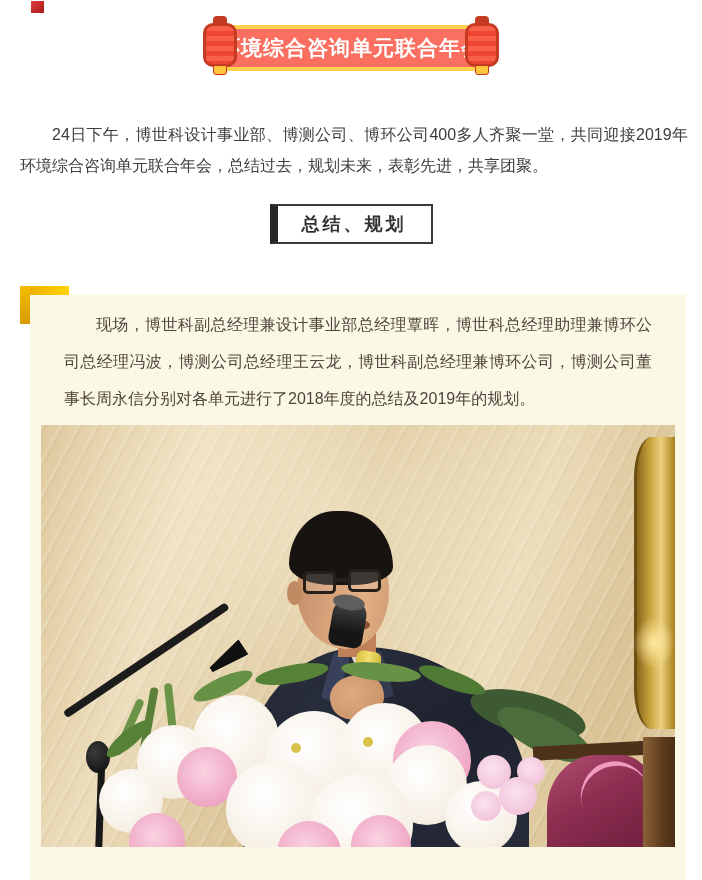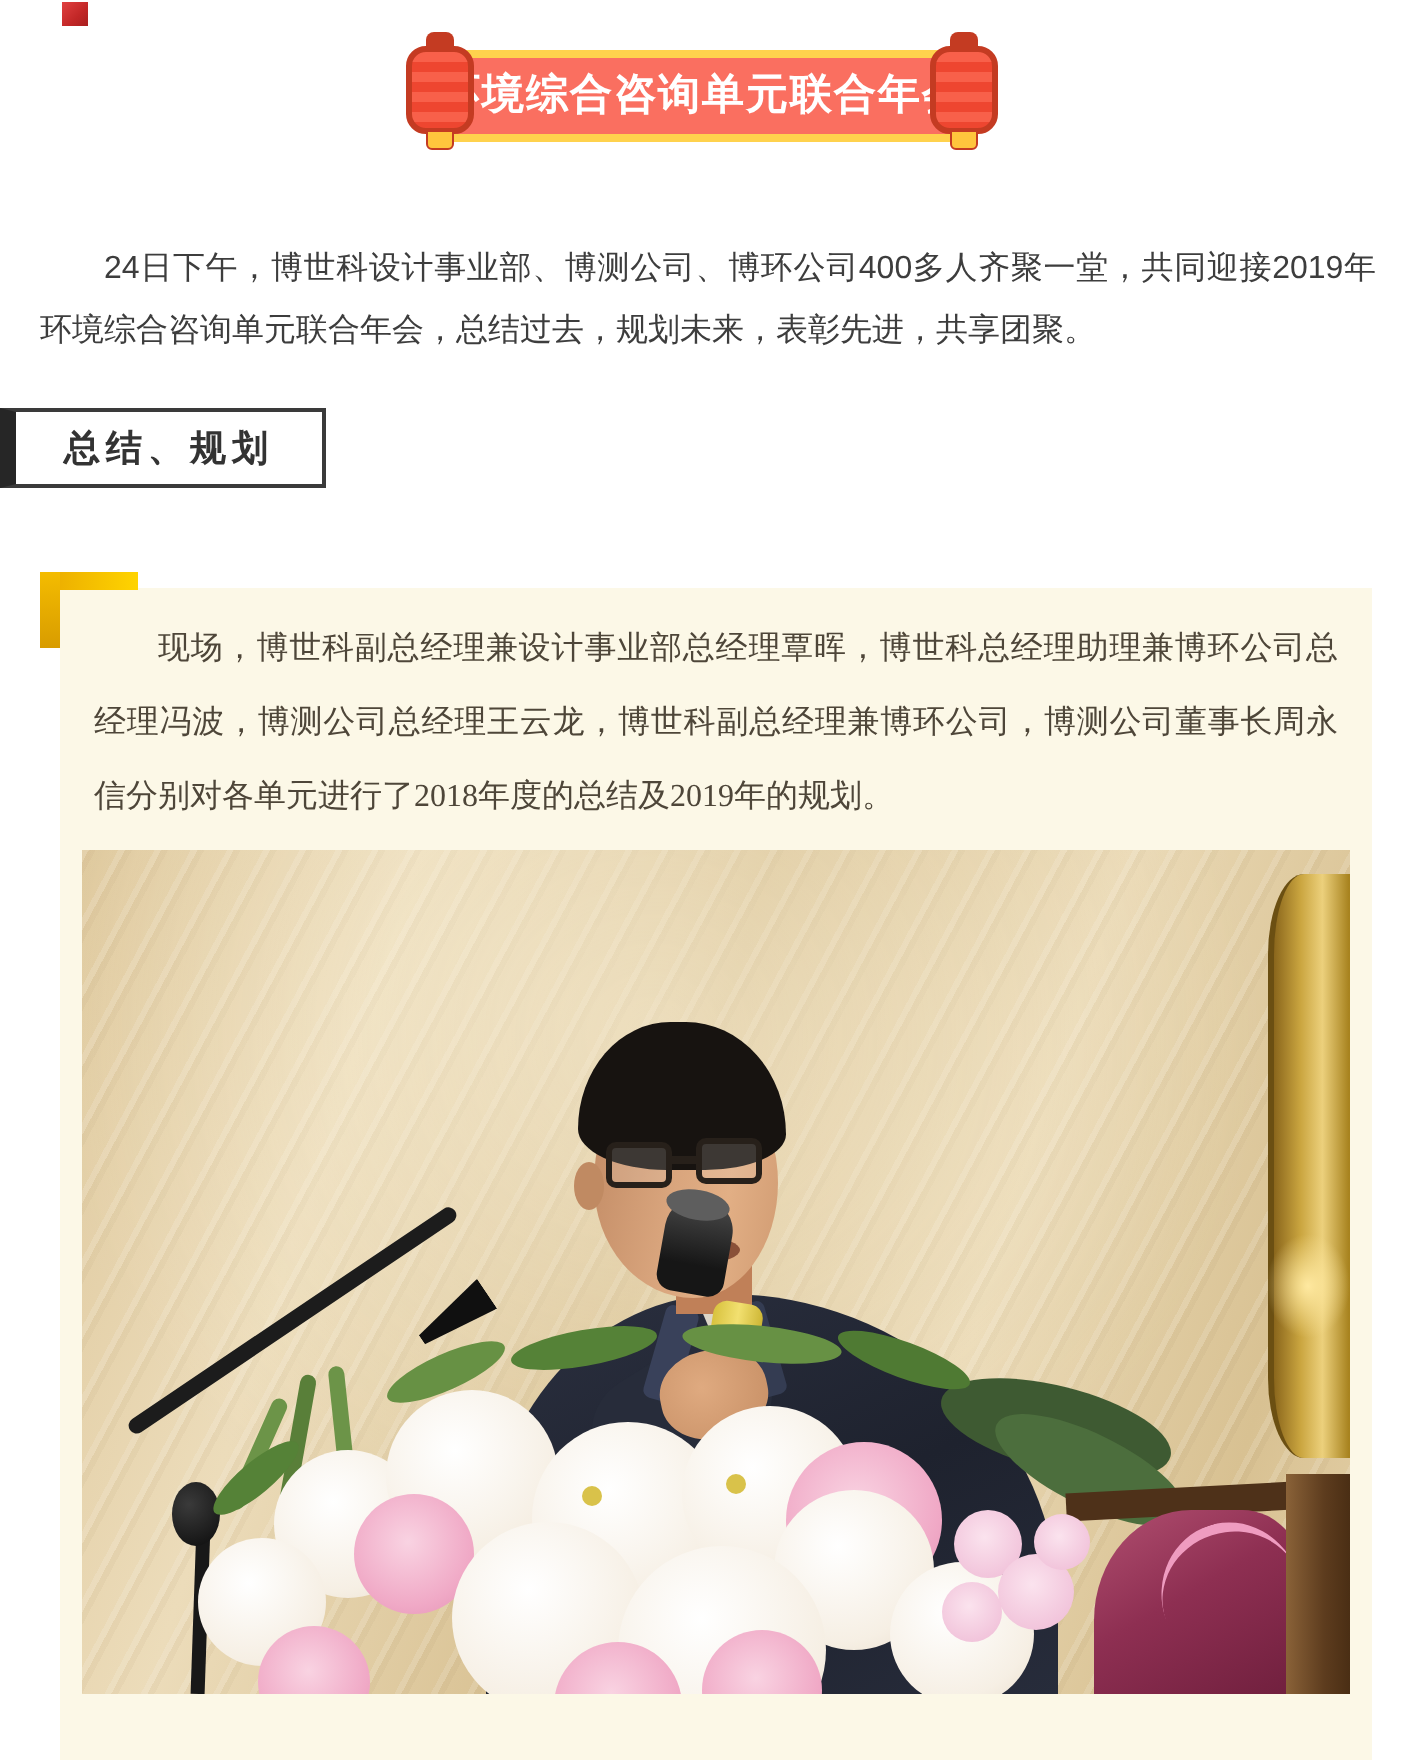--- a/index.html
+++ b/index.html
@@ -22,33 +22,33 @@
     background:repeating-linear-gradient(180deg,#f8604a 0 5px,#ee4630 5px 10px);}
   .lantern.left{left:2px;} .lantern.right{right:2px;}
   .lantern::before{content:"";position:absolute;top:-10px;left:50%;transform:translateX(-50%);
     width:14px;height:8px;background:#c43b22;border-radius:4px 4px 0 0;}
   .lantern::after{content:"";position:absolute;bottom:-11px;left:50%;transform:translateX(-50%);
     width:12px;height:8px;background:var(--lantern-tab,#ffc53d);border:1px solid #c43b22;border-radius:0 0 3px 3px;}
   
   .intro{margin:40px 14px 0 20px;font-size:16px;line-height:31px;color:var(--ink,#3d3d3d);
     text-indent:2em;text-align:justify;}
   
-  .section-row{margin-top:23px;}
+  .section-row{text-align:center;margin-top:23px;}
   .section-box{display:inline-block;border:2px solid var(--box-border,#3a3a3a);border-left:8px solid #262626;
     padding:6px 24px;font-size:18px;font-weight:bold;color:#333;letter-spacing:3px;}
   
   .quote-wrap{position:relative;margin:50px 16px 0 20px;}
   .corner-h{position:absolute;top:-8px;left:0;width:49px;height:9px;
     background:linear-gradient(90deg,var(--corner-gold-1,#e9a800),var(--corner-gold-2,#ffd400));}
   .corner-v{position:absolute;top:-8px;left:0;width:10px;height:38px;
     background:linear-gradient(180deg,#f4bc00,#d89c00);}
   .quote-box{margin-left:10px;height:593px;overflow:hidden;background:var(--cream,#fcf8e7);
     padding:12px 0 0 0;box-sizing:border-box;}
-  .quote-text{margin:0;padding:0 17px;font-size:16px;line-height:37px;color:var(--quote-ink,#4e4639);
-    text-indent:2em;text-align:justify;font-family:Liberation Serif, serif;}
+  .quote-text{margin:0;padding:0 34px;font-size:16px;line-height:37px;color:var(--quote-ink,#4e4639);
+    text-indent:2em;text-align:justify;}
   
   .photo{position:relative;width:634px;height:422px;margin:8px auto 0;overflow:hidden;background:#e0caa0;}
   .photo div{position:absolute;}
   .wall{left:0;top:0;right:0;bottom:0;
     background:linear-gradient(108deg,#dfc99e 0%,#ecdcba 22%,#d9c294 45%,#ead9b5 68%,#d8c192 88%,#e3cfa6 100%);}
   .wall-tex{left:0;top:0;right:0;bottom:0;opacity:.85;
     background:radial-gradient(ellipse at 45% 22%,rgba(255,248,228,.55),rgba(255,248,228,0) 62%),
       repeating-linear-gradient(118deg,rgba(255,255,255,.16) 0 3px,rgba(120,95,50,.05) 3px 6px,rgba(0,0,0,0) 6px 16px);}
   .vase{right:-6px;top:12px;width:44px;height:292px;border-left:3px solid #6b4f12;
     background:linear-gradient(90deg,#8a661c,#caa53f 30%,#ecd07c 55%,#a8831f 85%);

